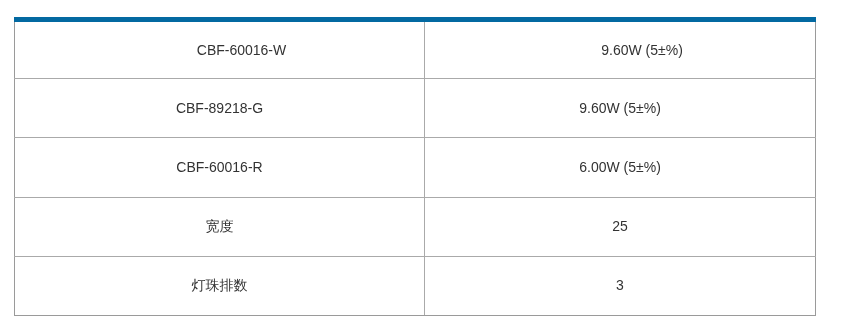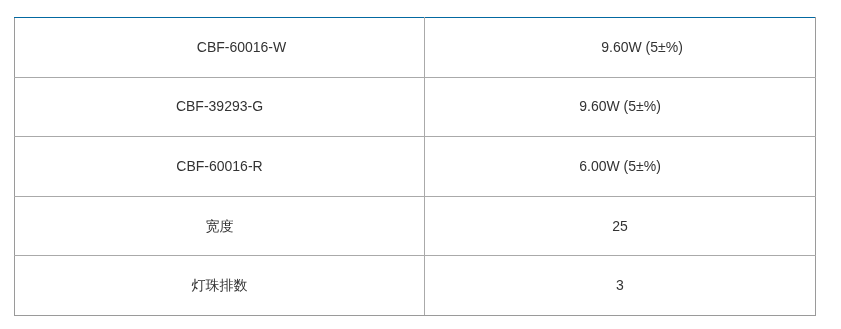--- a/index.html
+++ b/index.html
@@ -49,21 +49,21 @@
     overflow: hidden;
   }
 
   table.spec-table td.cell-label {
     border-left: 1px solid #9a9a9a;
   }
   table.spec-table td.cell-value {
     border-right: 1px solid #9a9a9a;
   }
   table.spec-table tr:first-child td {
-    border-top: 1px solid #0369a1;
+    border-top: 5px solid #0369a1;
     padding-left: 48px;
   }
   table.spec-table tr:last-child td {
     border-bottom: 1px solid #9a9a9a;
   }
 </style>
 </head>
 <body>
 
 <div class="spec-table-wrap">
@@ -71,21 +71,21 @@
     <colgroup>
       <col class="col-label">
       <col class="col-value">
     </colgroup>
     <tbody>
         <tr>
           <td class="cell-label">CBF-60016-W</td>
           <td class="cell-value">9.60W (5±%)</td>
         </tr>
         <tr>
-          <td class="cell-label">CBF-39293-G</td>
+          <td class="cell-label">CBF-89218-G</td>
           <td class="cell-value">9.60W (5±%)</td>
         </tr>
         <tr>
           <td class="cell-label">CBF-60016-R</td>
           <td class="cell-value">6.00W (5±%)</td>
         </tr>
         <tr>
           <td class="cell-label">宽度</td>
           <td class="cell-value">25</td>
         </tr>

